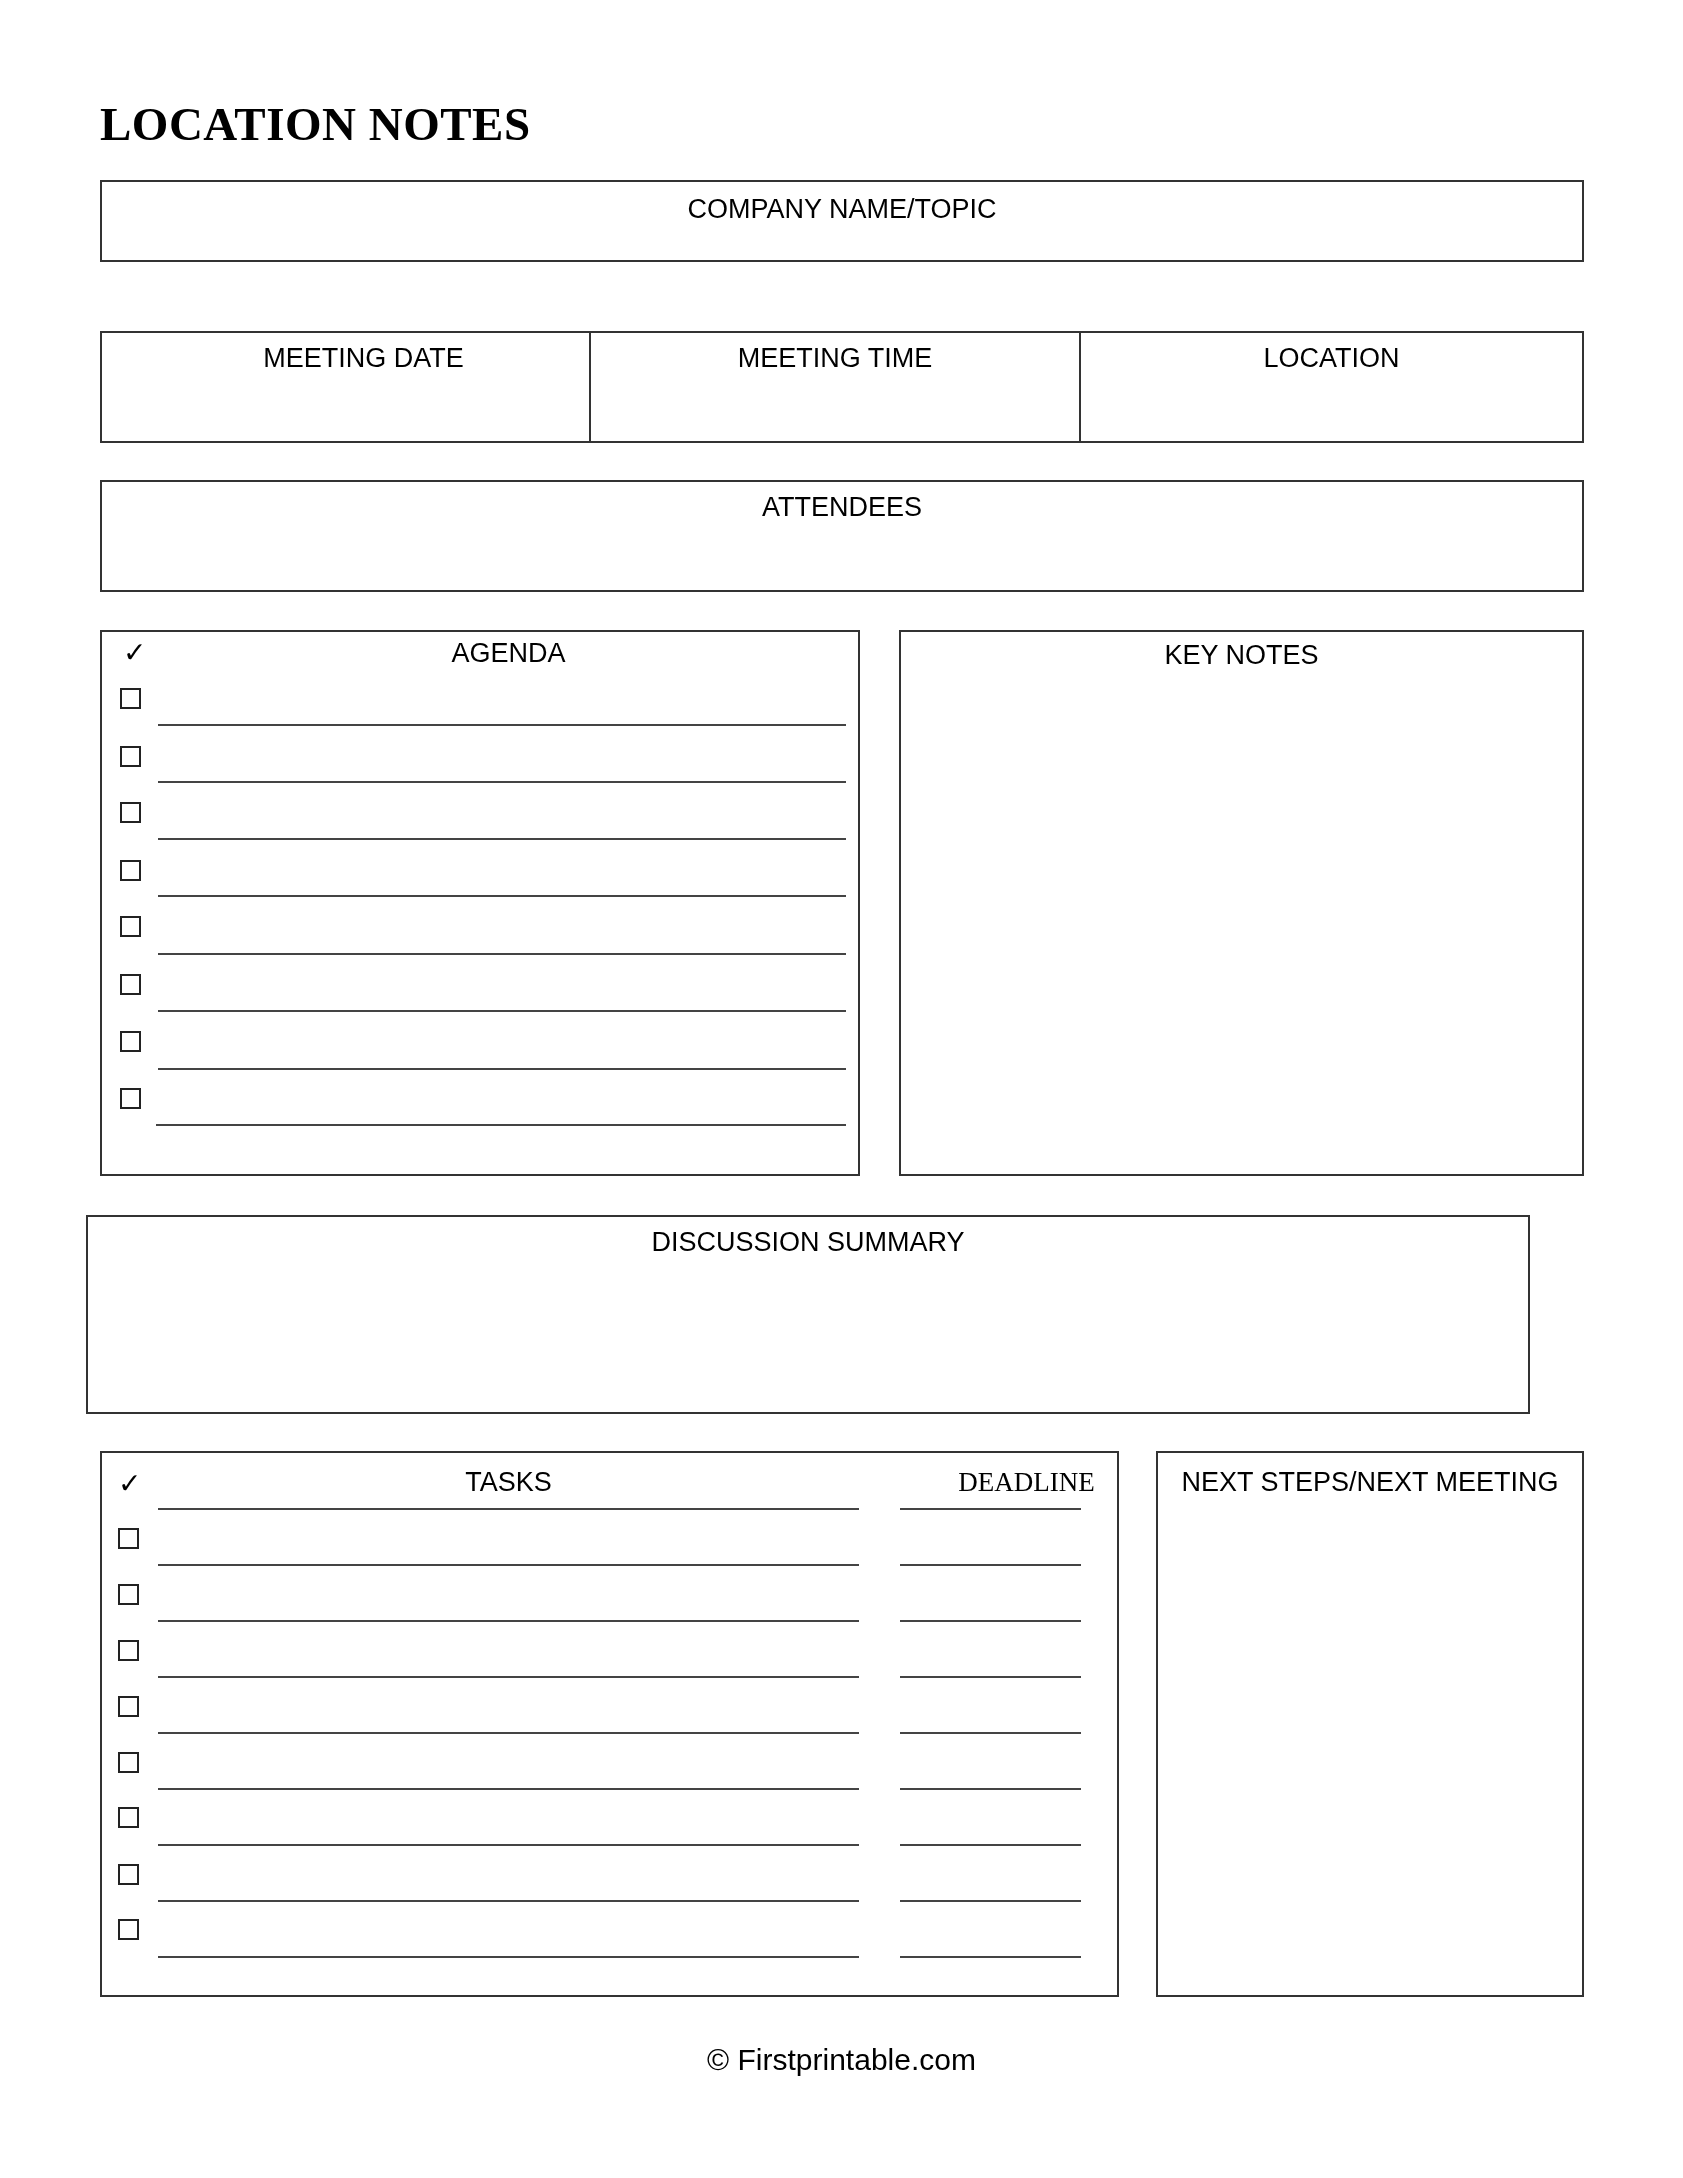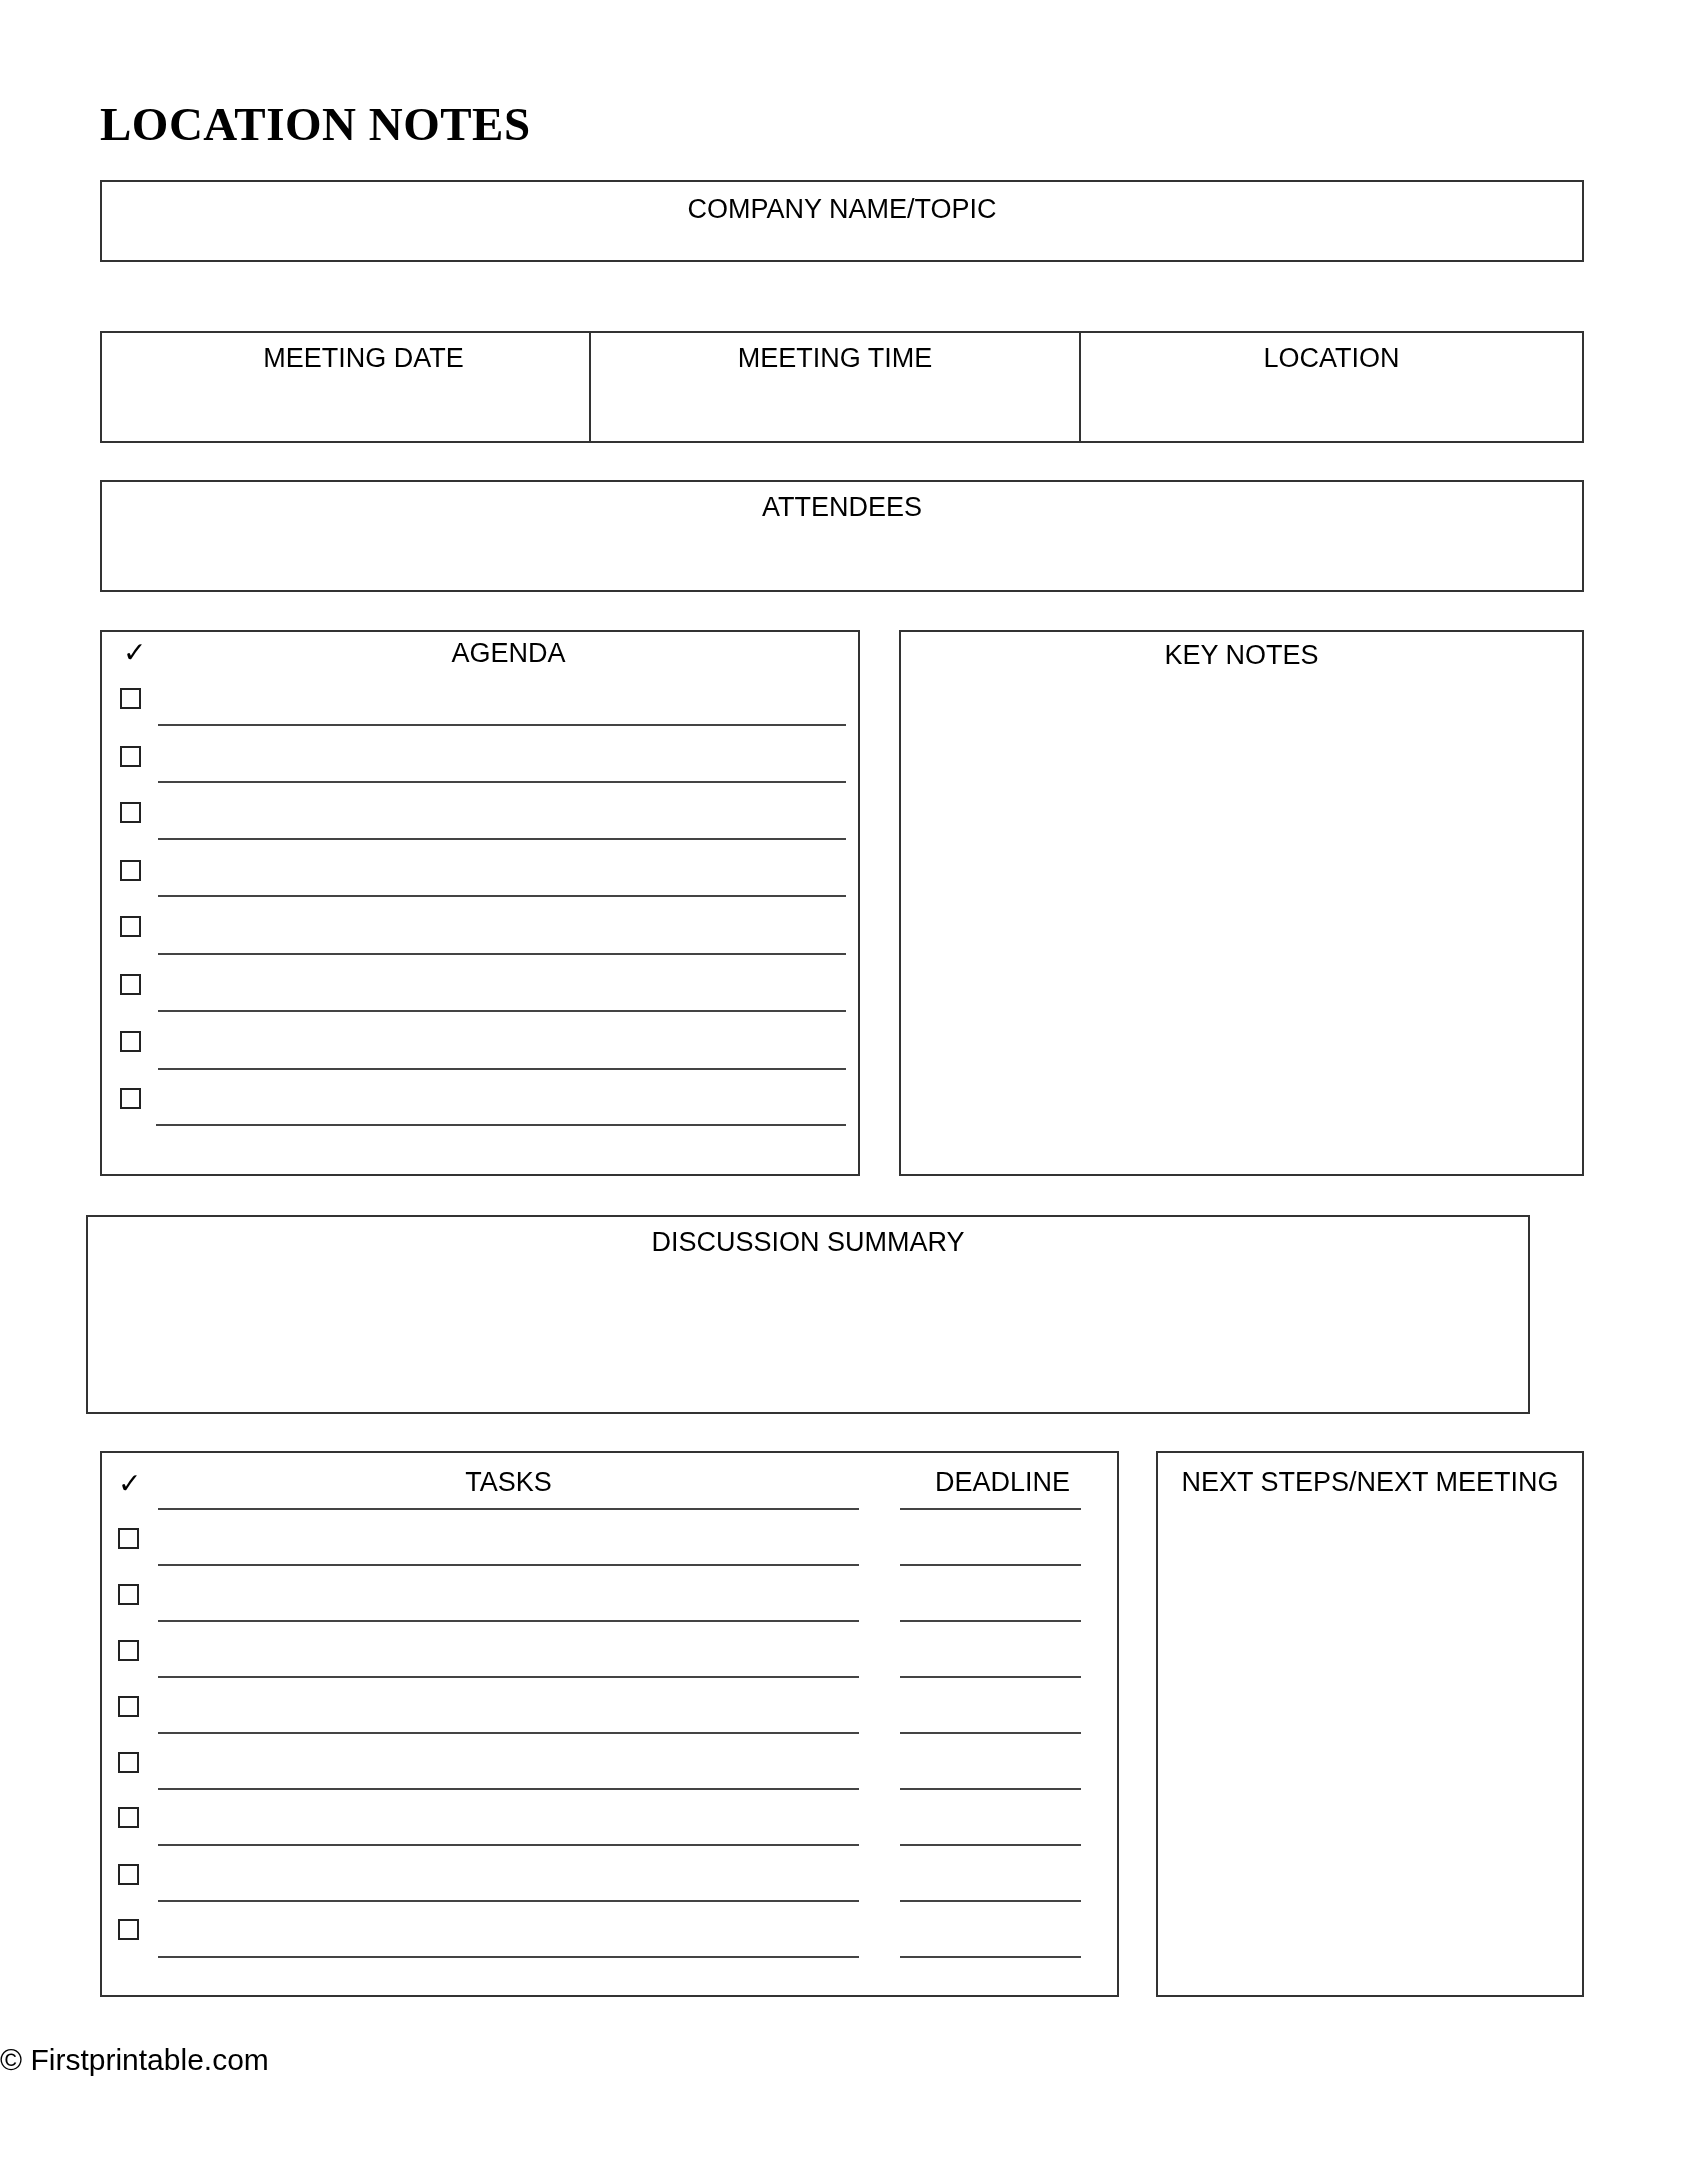--- a/index.html
+++ b/index.html
@@ -9,21 +9,21 @@
   .title { left: 100px; top: 101px; font-family: "Liberation Serif", serif; font-weight: bold;
            font-size: 47px; letter-spacing: 0.5px; line-height: 1; white-space: nowrap; }
   .box { position: absolute; border: 2px solid #333; box-sizing: border-box; background: #fff; }
   .lbl { position: absolute; left: 0; right: 0; text-align: center; font-size: 27px;
          line-height: 1; white-space: nowrap; }
   .cell { position: absolute; top: 0; bottom: 0; box-sizing: border-box; }
   .cell.div { border-left: 2px solid #333; }
   .chk { position: absolute; width: 21px; height: 21px; border: 2px solid #222; box-sizing: border-box; background:#fff; }
   .rule { position: absolute; height: 0; border-top: 2px solid #444; }
   .tick { position: absolute; font-size: 28px; line-height: 1; font-family: "DejaVu Sans", sans-serif; }
-  .footer { left: 0; width: 1683px; top: 2045px; font-size: 30px; line-height: 1; }
+  .footer { left: 0; width: 1683px; top: 2045px; text-align: center; font-size: 30px; line-height: 1; }
 </style>
 </head>
 <body>
 
 <div class="abs title">LOCATION NOTES</div>
 
 <div class="box" style="left:100px; top:180px; width:1484px; height:82px;">
   <div class="lbl" style="top:14px;">COMPANY NAME/TOPIC</div>
 </div>
 
@@ -69,21 +69,21 @@
   <div class="lbl" style="top:10px;">KEY NOTES</div>
 </div>
 
 <div class="box" style="left:86px; top:1215px; width:1444px; height:199px;">
   <div class="lbl" style="top:12px;">DISCUSSION SUMMARY</div>
 </div>
 
 <div class="box" style="left:100px; top:1451px; width:1019px; height:546px;">
   <div class="tick" style="left:16px; top:17px;">✓</div>
   <div class="lbl" style="left:56px; width:701px; right:auto; top:16px;">TASKS</div>
-  <div class="lbl" style="left:810px; width:181px; right:auto; top:16px;">DEADLINE</div>
+  <div class="lbl" style="left:834px; width:181px; right:auto; top:16px;font-family:Liberation Serif, serif;">DEADLINE</div>
   <div class="rule" style="left:56px; width:701px; top:55px;"></div>
   <div class="rule" style="left:798px; width:181px; top:55px;"></div>
 
   <div class="chk" style="left:16px; top:75px;"></div>
   <div class="rule" style="left:56px; width:701px; top:111px;"></div>
   <div class="rule" style="left:798px; width:181px; top:111px;"></div>
 
   <div class="chk" style="left:16px; top:131px;"></div>
   <div class="rule" style="left:56px; width:701px; top:167px;"></div>
   <div class="rule" style="left:798px; width:181px; top:167px;"></div>

